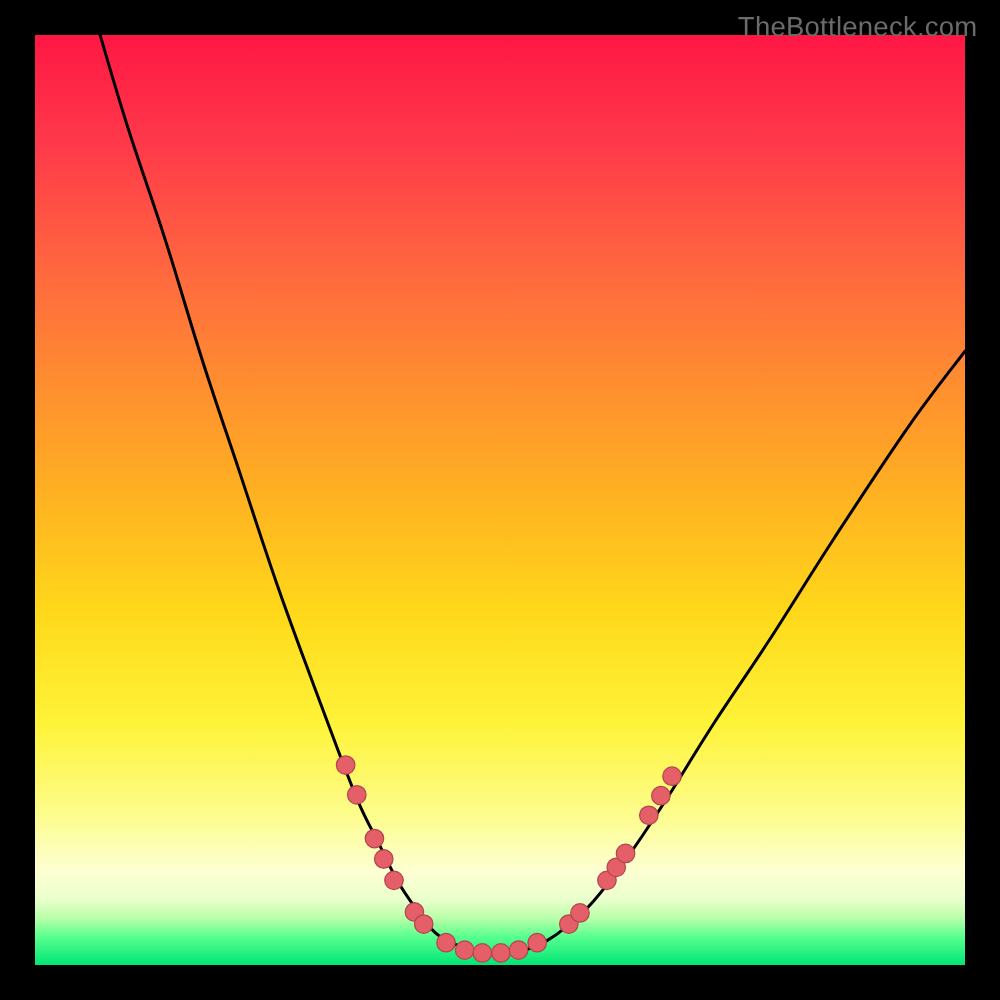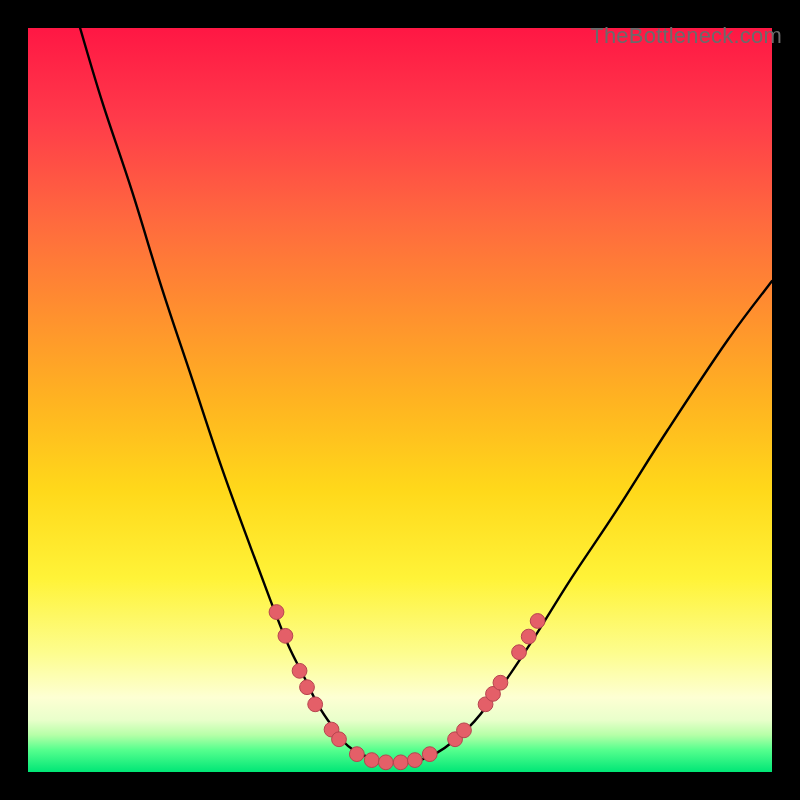--- a/index.html
+++ b/index.html
@@ -43,21 +43,21 @@
   }
   .plot-svg {
     position: absolute;
     left: 0;
     top: 0;
     width: 744px;
     height: 744px;
   }
   .watermark {
     position: absolute;
-    top: 23px;
+    top: 9px;
     right: 18px;
     color: #6b6b6b;
     font-size: 22px;
     letter-spacing: 0.2px;
     user-select: none;
   }
 </style>
 </head>
 <body>
 

